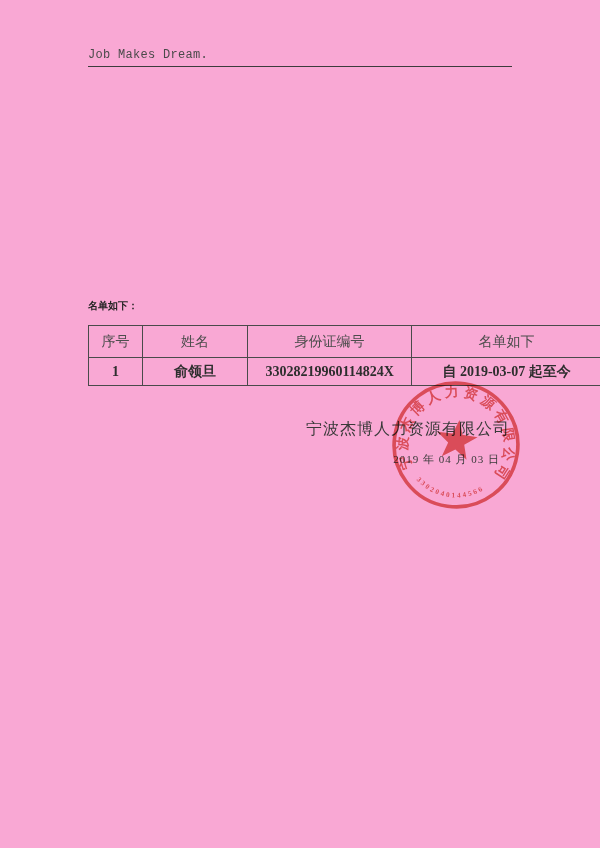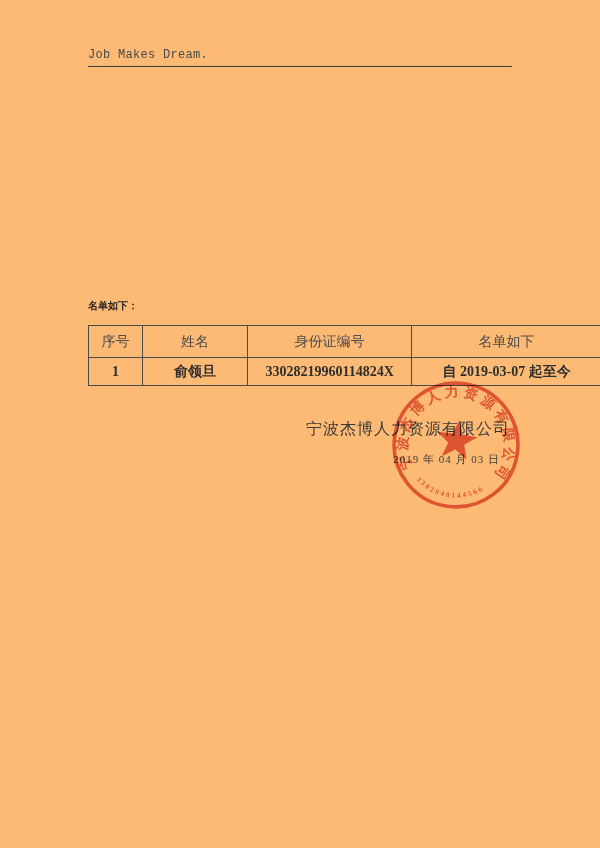--- a/index.html
+++ b/index.html
@@ -7,21 +7,21 @@
   body {
     background: #fdfdfc;
     font-family: "Liberation Serif", "DejaVu Serif", serif;
     color: #3a3a3a;
     position: relative;
     overflow: hidden;
   }
   .page {
     position: absolute;
     inset: 0;
-    background: #fdba74;
+    background: #f9a8d4;
   }
   
   .doc-header {
     position: absolute;
     left: 88px;
     right: 88px;
     top: 48px;
     display: flex;
     justify-content: space-between;
     align-items: flex-end;

